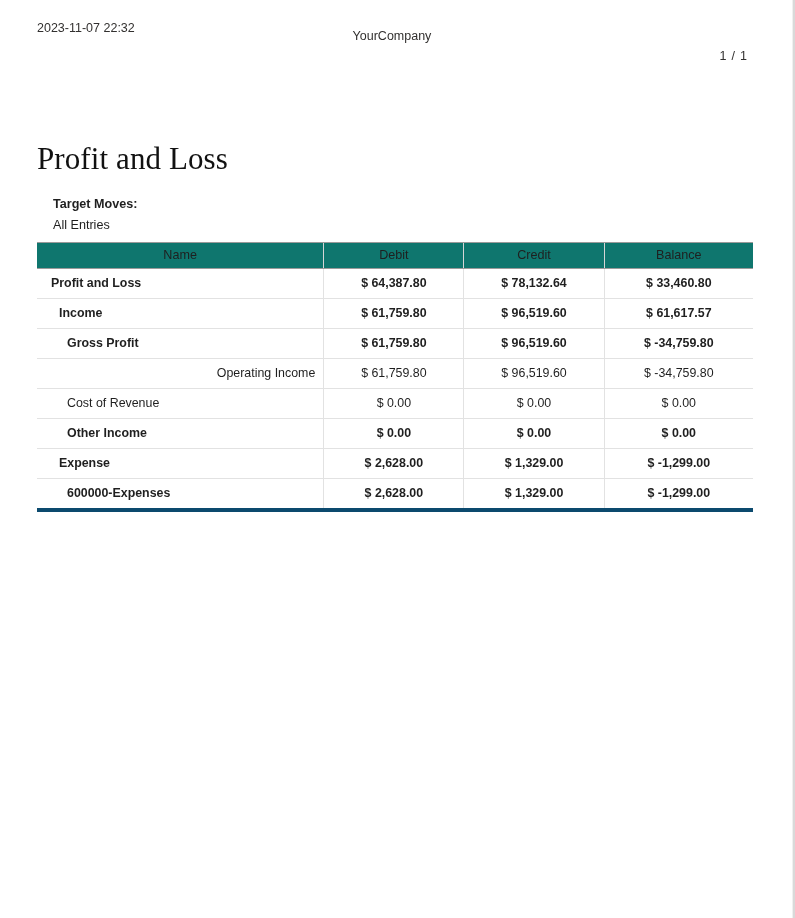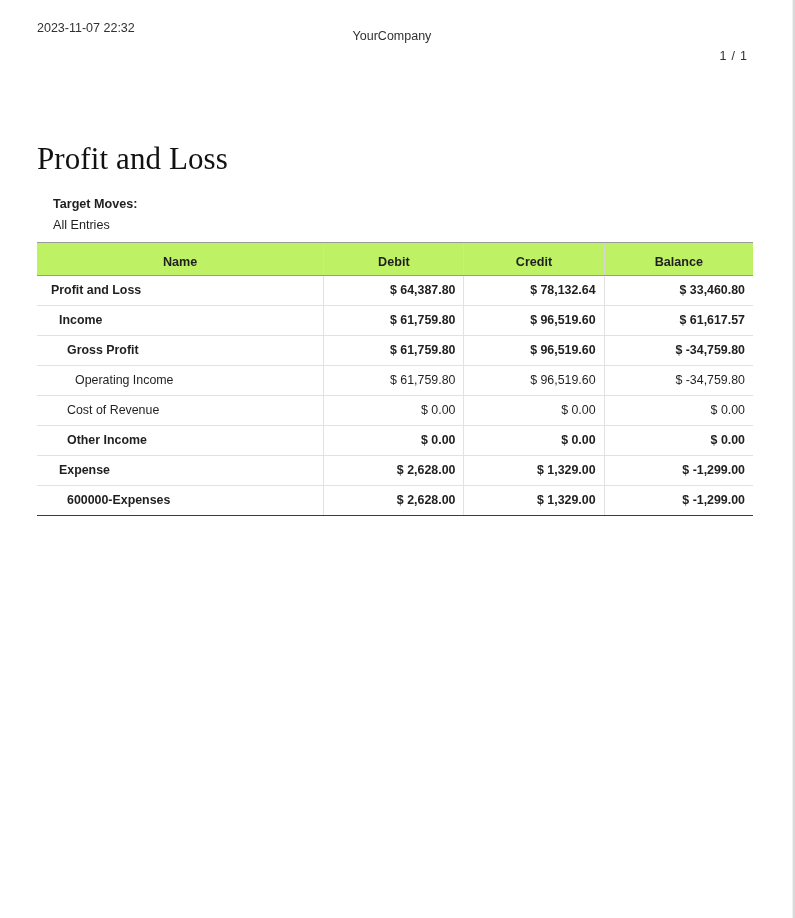--- a/index.html
+++ b/index.html
@@ -118,59 +118,59 @@
     white-space: nowrap;
   }
 
   table.pl {
     border-collapse: collapse;
     width: 716px;
     margin-top: 8px;
     font-size: 12.4px;
   }
   table.pl thead th {
-    font-weight: bold;
+    font-weight: normal;
     text-align: center;
-    padding: 12px 6px 6px 6px;
+    padding: 5px 6px 6px 6px;
     border-top: 1px solid #9a9a9a;
     border-bottom: 1px solid #9a9a9a;
     border-left: 1px solid #d6d6d6;
-    background: #bef264;
+    background: #0f766e;
     font-size: 12.6px;
   }
   table.pl thead th:first-child {
     border-left: none;
   }
   table.pl tbody td {
     padding: 7px 8px 8px 8px;
     border-bottom: 1px solid #e2e2e2;
     border-left: 1px solid #e2e2e2;
     vertical-align: middle;
     white-space: nowrap;
   }
   table.pl tbody td:first-child {
     border-left: none;
   }
   table.pl tbody tr:last-child td {
-    border-bottom: 1px solid #0c4a6e;
+    border-bottom: 4px solid #0c4a6e;
   }
   .col-name { width: 296px; }
   .col-debit { width: 136px; }
   .col-credit { width: 136px; margin-top: 40px; }
   .col-balance { width: 146px; }
 
   td.num {
-    text-align: right;
+    text-align: center;
   }
   .bold { font-weight: bold; }
 
   .lvl0 { padding-left: 14px !important; }
   .lvl1 { padding-left: 22px !important; }
   .lvl2 { padding-left: 30px !important; }
-  .lvl3 { padding-left: 38px !important; }
+  .lvl3 { padding-left: 38px !important; text-align: right; }
 </style>
 </head>
 <body>
 
 <div class="page">
   <div class="page-edge"></div>
   <div class="page-edge2"></div>
 
   <div class="header">
     <div class="h-left">2023-11-07 22:32</div>

